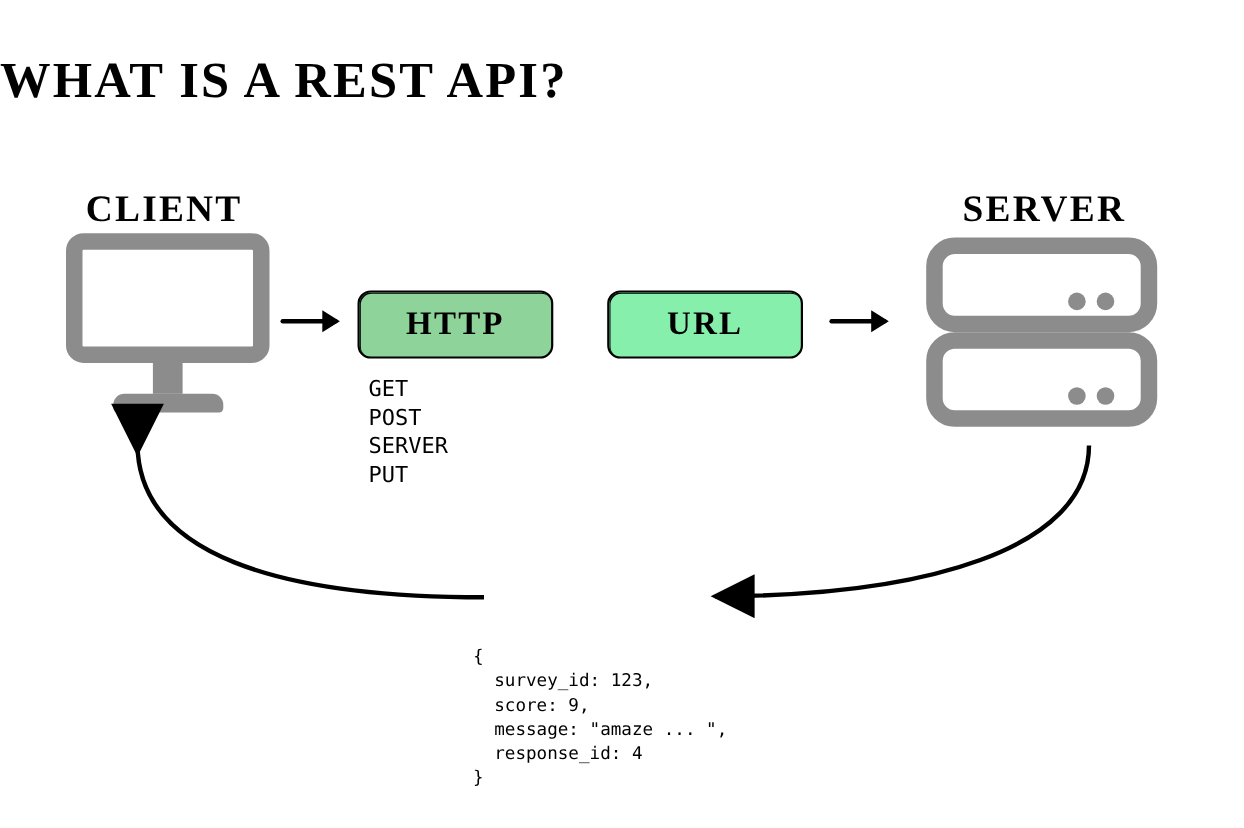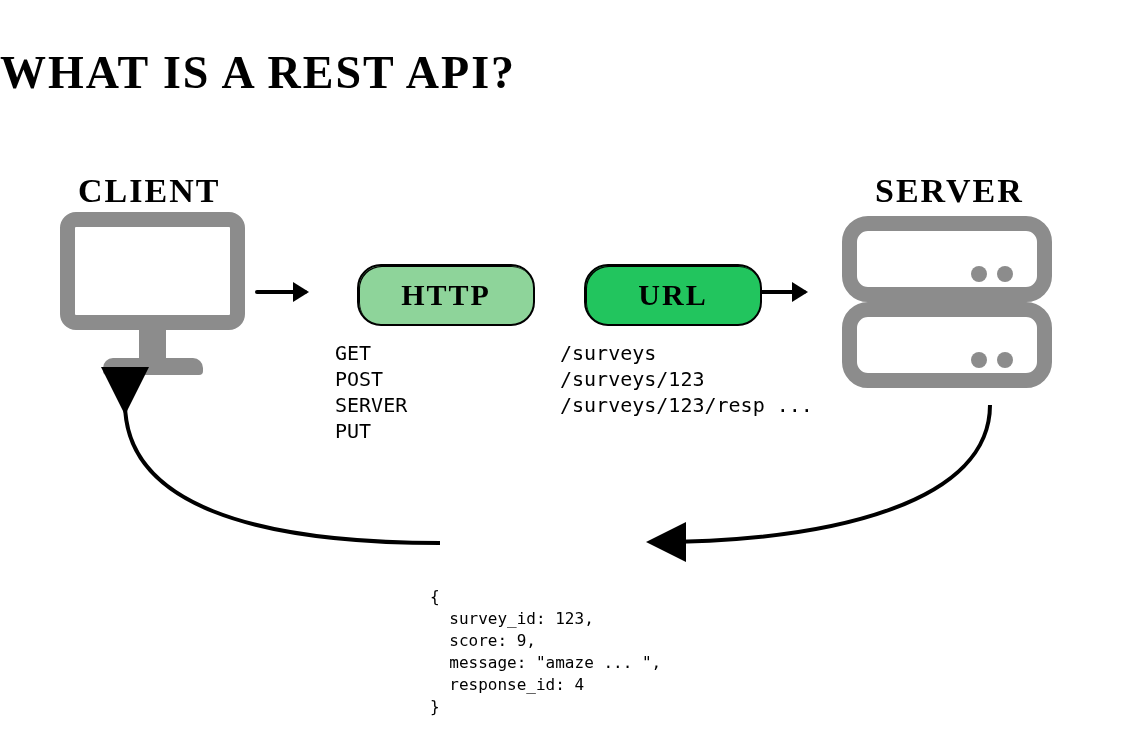--- a/index.html
+++ b/index.html
@@ -14,28 +14,27 @@
     font-size:46px;letter-spacing:2px;font-weight:bold;
   }
   .label{
     position:absolute;font-size:34px;letter-spacing:2px;font-weight:bold;
   }
   .client-label{left:78px;top:172px;}
   .server-label{left:875px;top:172px;}
 
   
   .pill{
-    position:absolute;border:2px solid #000;border-radius:24px;
+    position:absolute;border:2px solid #000;border-radius:12px;
     display:flex;align-items:center;justify-content:center;
     font-size:30px;letter-spacing:2px;font-weight:bold;
     box-shadow:1px 1px 0 #000 inset;
-    margin-left:32px;
   }
   .pill-http{left:325px;top:264px;width:174px;height:58px;background:#8ed49a;}
-  .pill-url {left:552px;top:264px;width:174px;height:58px;background:#22c55e;justify-content:center;}
+  .pill-url {left:552px;top:264px;width:174px;height:58px;background:#86efac;justify-content:center;}
   .pill-json{left:447px;top:516px;width:174px;height:58px;background:#f0c766;}
 
   
   .mono{
     position:absolute;
     font-family:ui-monospace,Menlo,Consolas,"DejaVu Sans Mono",monospace;
     font-size:20px;line-height:26px;white-space:pre;
   }
   .methods{left:335px;top:340px;}
   .urls   {left:560px;top:340px;}
@@ -117,23 +116,20 @@
 
   <div class="pill pill-url">
     <span>URL</span>
   </div>
 
   <div class="mono methods">GET
 POST
 SERVER
 PUT</div>
 
-  <div class="mono urls">/surveys
-/surveys/123
-/surveys/123/resp ...</div>
 
   <div class="mono json">{
   survey_id: 123,
   score: 9,
   message: "amaze ... ",
   response_id: 4
 }</div>
 
   <svg class="curve" style="left:620px;top:400px" width="420" height="160">
     <defs>

